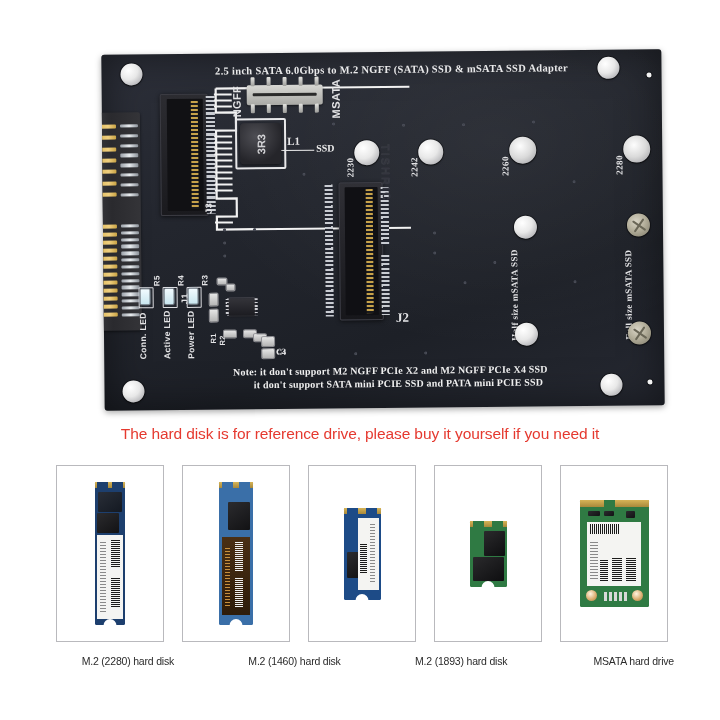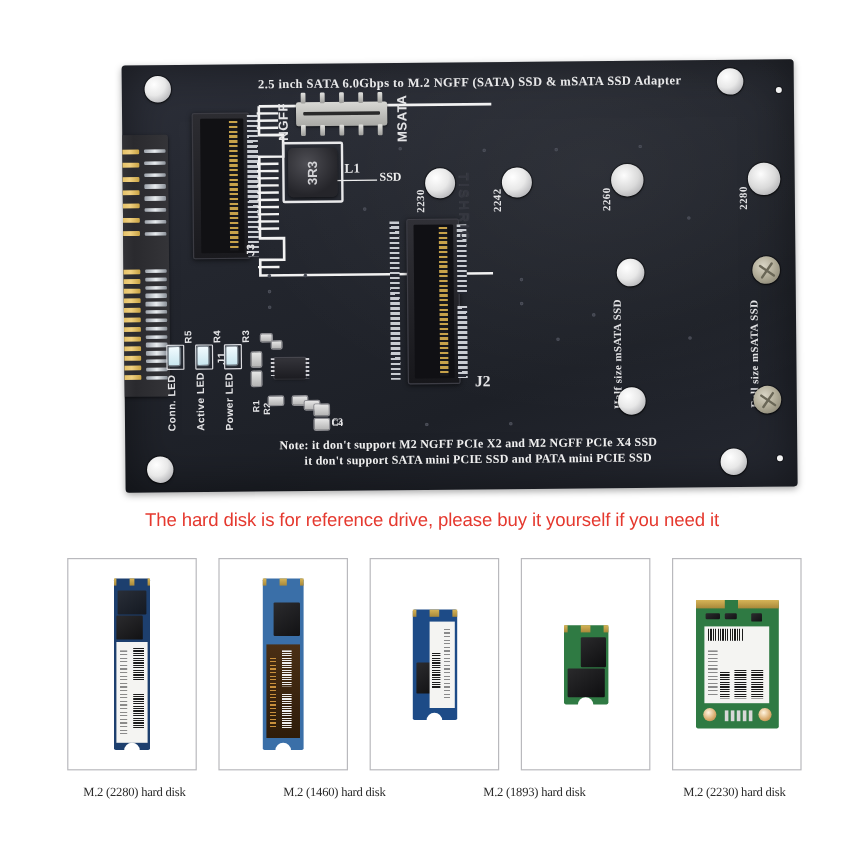--- a/index.html
+++ b/index.html
@@ -137,22 +137,22 @@
     font-size:15.5px;font-weight:normal;letter-spacing:-.1px;
   }
 
   
   .gallery{position:absolute;left:56px;top:465px;width:612px;height:180px;
     display:flex;justify-content:space-between;align-items:flex-start;}
   .cell{width:108px;height:177px;border:1px solid #b9b9bd;background:#fff;
     display:flex;align-items:center;justify-content:center;box-sizing:border-box;}
   .captions{position:absolute;left:50px;top:655px;width:624px;height:22px;
     display:flex;justify-content:space-between;}
-  .caption{width:124px;text-align:center;color:#2b2b2b;
-    font-family:Liberation Serif, serif;font-size:10.5px;letter-spacing:-.2px;}
+  .caption{width:124px;text-align:right;color:#2b2b2b;
+    font-family:Liberation Sans, sans-serif;font-size:10.5px;letter-spacing:-.2px;}
 
   
   .stick{position:relative;box-sizing:border-box;border-radius:1.5px;}
   .gold-edge{position:absolute;left:0;right:0;top:0;height:7px;display:flex;gap:2px;
     align-items:flex-start;justify-content:center;}
   .gold-pad{flex:1;height:6px;background:linear-gradient(180deg,#d6b457,#a8883a);}
   .gold-notch{width:7px;height:6px;background:transparent;}
   .label-w{position:absolute;background:#f4f4f2;}
   .label-d{position:absolute;background:linear-gradient(180deg,#4a2f14,#2e1c0a);}
   .chip{position:absolute;background:linear-gradient(145deg,#2b2b2e,#121214);border-radius:1px;}
@@ -481,14 +481,14 @@
       <div class="mhole" style="left:6px;top:90px;"></div>
       <div class="mhole" style="right:6px;top:90px;"></div>
     </div>
   </div>
 </div>
 
 <div class="captions">
   <div class="caption">M.2 (2280) hard disk</div>
   <div class="caption">M.2 (1460) hard disk</div>
   <div class="caption">M.2 (1893) hard disk</div>
-  <div class="caption">M.2 (2230) hard disk</div>
+  <div class="caption">MSATA hard drive</div>
 </div>
 
 </body></html>

